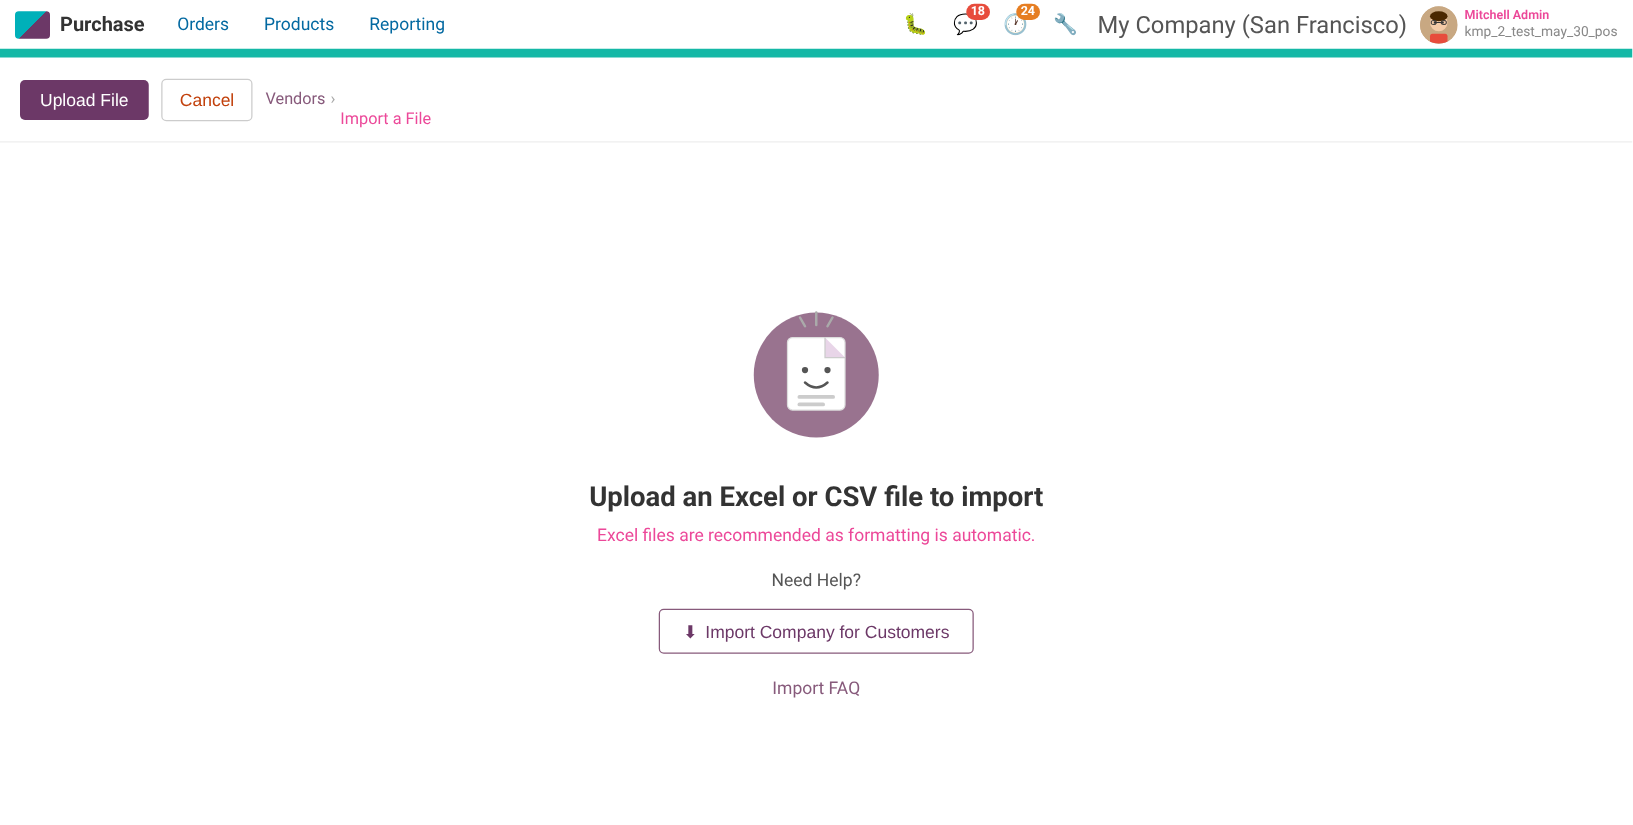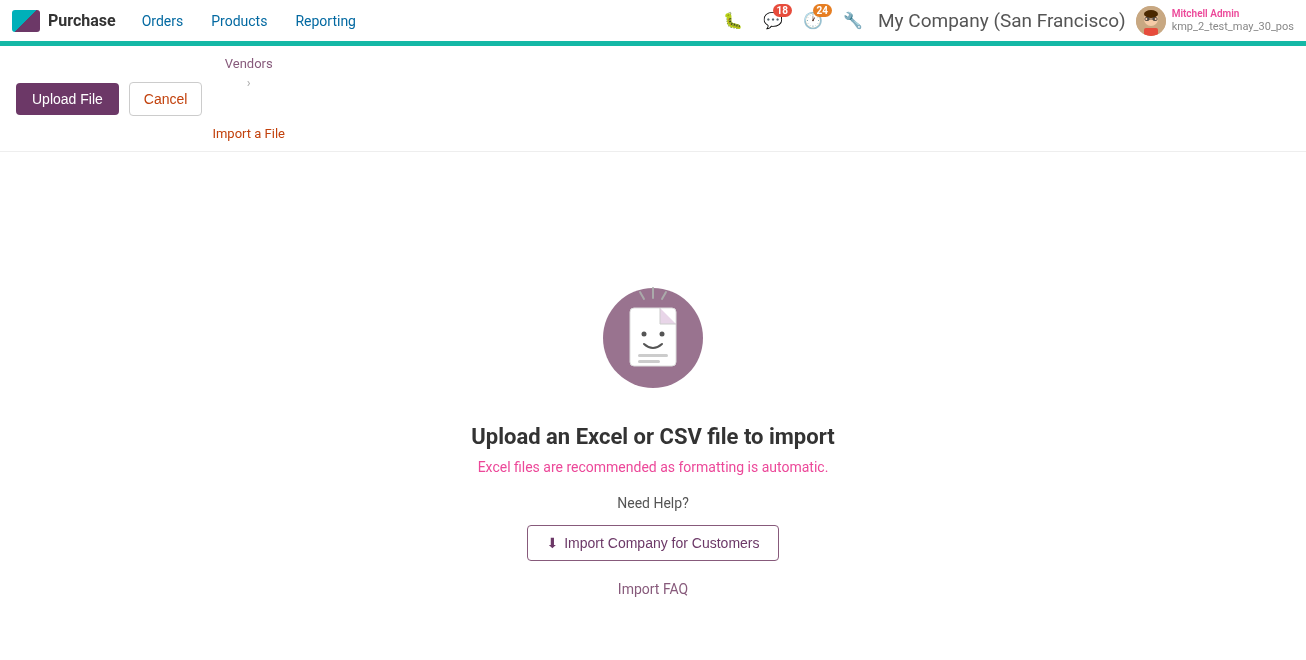--- a/index.html
+++ b/index.html
@@ -3,21 +3,21 @@
   <meta charset="utf-8">
   <style>
     * { margin: 0; padding: 0; box-sizing: border-box; }
     body { font-family: -apple-system, BlinkMacSystemFont, 'Segoe UI', Roboto, sans-serif; font-size: 14px; color: #333; background: #fff; }
 
     
     .navbar {
       display: flex;
       align-items: center;
       background: #fff;
-      border-bottom: 5px solid #14b8a6;
+      border-bottom: 7px solid #14b8a6;
       padding: 0 12px;
       height: 46px;
       gap: 0;
     }
     .navbar-brand {
       display: flex;
       align-items: center;
       gap: 8px;
       font-weight: 700;
       font-size: 16px;
@@ -143,29 +143,28 @@
       font-size: 14px;
       cursor: pointer;
       text-align: right;
     }
 
     .breadcrumb {
       display: flex;
       align-items: center;
       gap: 4px;
       font-size: 13px;
-      flex-direction: column;
     }
     .breadcrumb-link {
       color: #875a7b;
       cursor: pointer;
       text-decoration: none;
     }
     .breadcrumb-sep { color: #aaa; }
-    .breadcrumb-current { color: #c2410c; margin-top: 32px; }
+    .breadcrumb-current { color: #ec4899; margin-top: 32px; }
 
     
     .main-content {
       display: flex;
       flex-direction: column;
       align-items: center;
       justify-content: center;
       min-height: calc(660px - 46px - 56px);
       padding: 40px 20px;
     }

